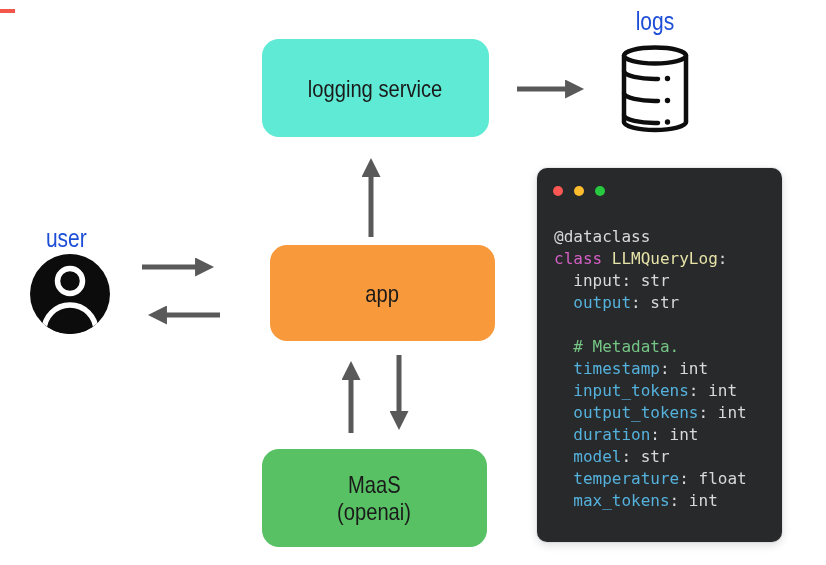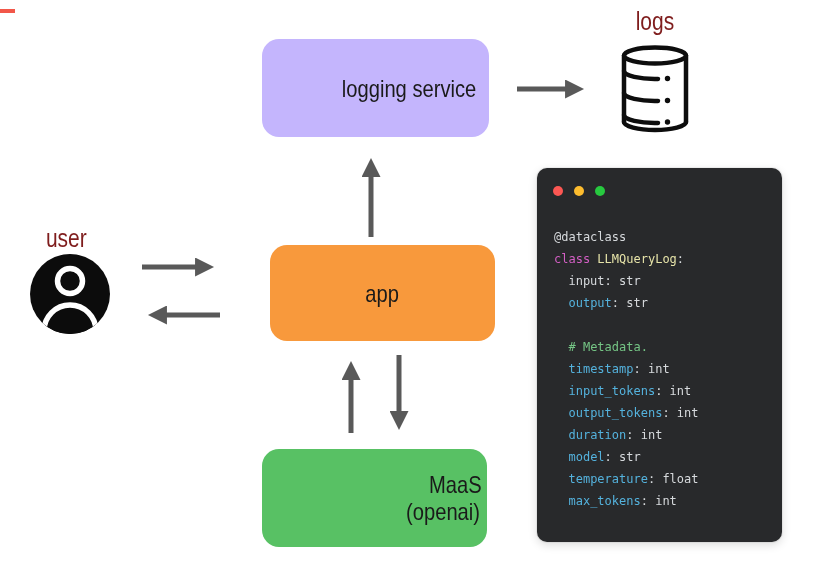--- a/index.html
+++ b/index.html
@@ -5,49 +5,49 @@
   html,body{margin:0;padding:0;background:#ffffff;}
   #canvas{
     position:relative;width:826px;height:565px;background:#ffffff;overflow:hidden;
     font-family:"Liberation Sans",sans-serif;color:#141414;
   }
   .abs{position:absolute;}
   
   #top-dash{left:0;top:9px;width:15px;height:4px;}
   
   .dlabel{
-    text-align:center;font-size:25px;color:#7f1d1d;line-height:1.05;
+    text-align:center;font-size:25px;color:#1d4ed8;line-height:1.05;
     white-space:nowrap;
   }
   .dlabel > span{display:inline-block;transform:scaleX(0.84);transform-origin:center;}
   
   .dbox{
     border-radius:17px;display:flex;align-items:center;justify-content:center;
     flex-direction:column;font-size:24px;color:#1a1a1a;line-height:27px;
   }
   .dbox span{display:inline-block;transform:scaleX(0.84);transform-origin:center;white-space:nowrap;}
   #box-logging{left:262px;top:39px;width:227px;height:98px;}
   #box-app{left:270px;top:245px;width:225px;height:96px;}
-  #box-maas{left:262px;top:449px;width:225px;height:98px;align-items:flex-end;}
+  #box-maas{left:262px;top:449px;width:225px;height:98px;}
   #user-label{left:16px;top:225px;width:100px;}
   #logs-label{left:605px;top:8px;width:100px;}
   #user-icon{left:30px;top:254px;}
   #logs-icon{left:617px;top:45px;}
   #arrow-layer{left:0;top:0;pointer-events:none;}
   
   #code-window{
     left:537px;top:168px;width:245px;height:374px;border-radius:10px;
     box-shadow:0 0 0 1px rgba(0,0,0,0.05), 0 3px 10px rgba(0,0,0,0.14);
   }
   #traffic-lights{position:absolute;left:16px;top:18px;display:flex;gap:11px;}
   .tl-dot{width:10px;height:10px;border-radius:50%;}
   #code-block{
     position:absolute;left:17px;top:58px;right:8px;
     font-family:"DejaVu Sans Mono","Liberation Mono",monospace;
-    font-size:12px;line-height:22px;white-space:pre;
+    font-size:16px;line-height:22px;white-space:pre;
   }
   .code-line{min-height:22px;}
 </style>
 </head>
 <body>
 
 <div id="canvas">
 
   <div id="top-dash" class="abs" style="background-color: rgb(242, 87, 73);"></div>
 
@@ -60,21 +60,21 @@
           <circle cx="40" cy="40" r="40"></circle>
         </clipPath>
       </defs>
     <circle cx="40" cy="40" r="40" fill="#0c0c0c"></circle>
     <g clip-path="url(#uc)">
       <circle cx="40" cy="27" r="12.5" fill="#0c0c0c" stroke="#ffffff" stroke-width="5.5"></circle>
       <circle cx="40" cy="77" r="26" fill="#0c0c0c" stroke="#ffffff" stroke-width="5.5"></circle>
     </g>
   </svg>
 
-  <div id="box-logging" class="abs dbox" style="background-color: #c4b5fd; align-items: flex-end;">
+  <div id="box-logging" class="abs dbox" style="background-color: #5eead4;">
     <span>logging service</span>
   </div>
   <div id="box-app" class="abs dbox" style="background-color: rgb(248, 153, 60);">
     <span>app</span>
   </div>
   <div id="box-maas" class="abs dbox" style="background-color: rgb(88, 193, 100);">
     <span>MaaS</span>
     <span>(openai)</span>
   </div>
 

